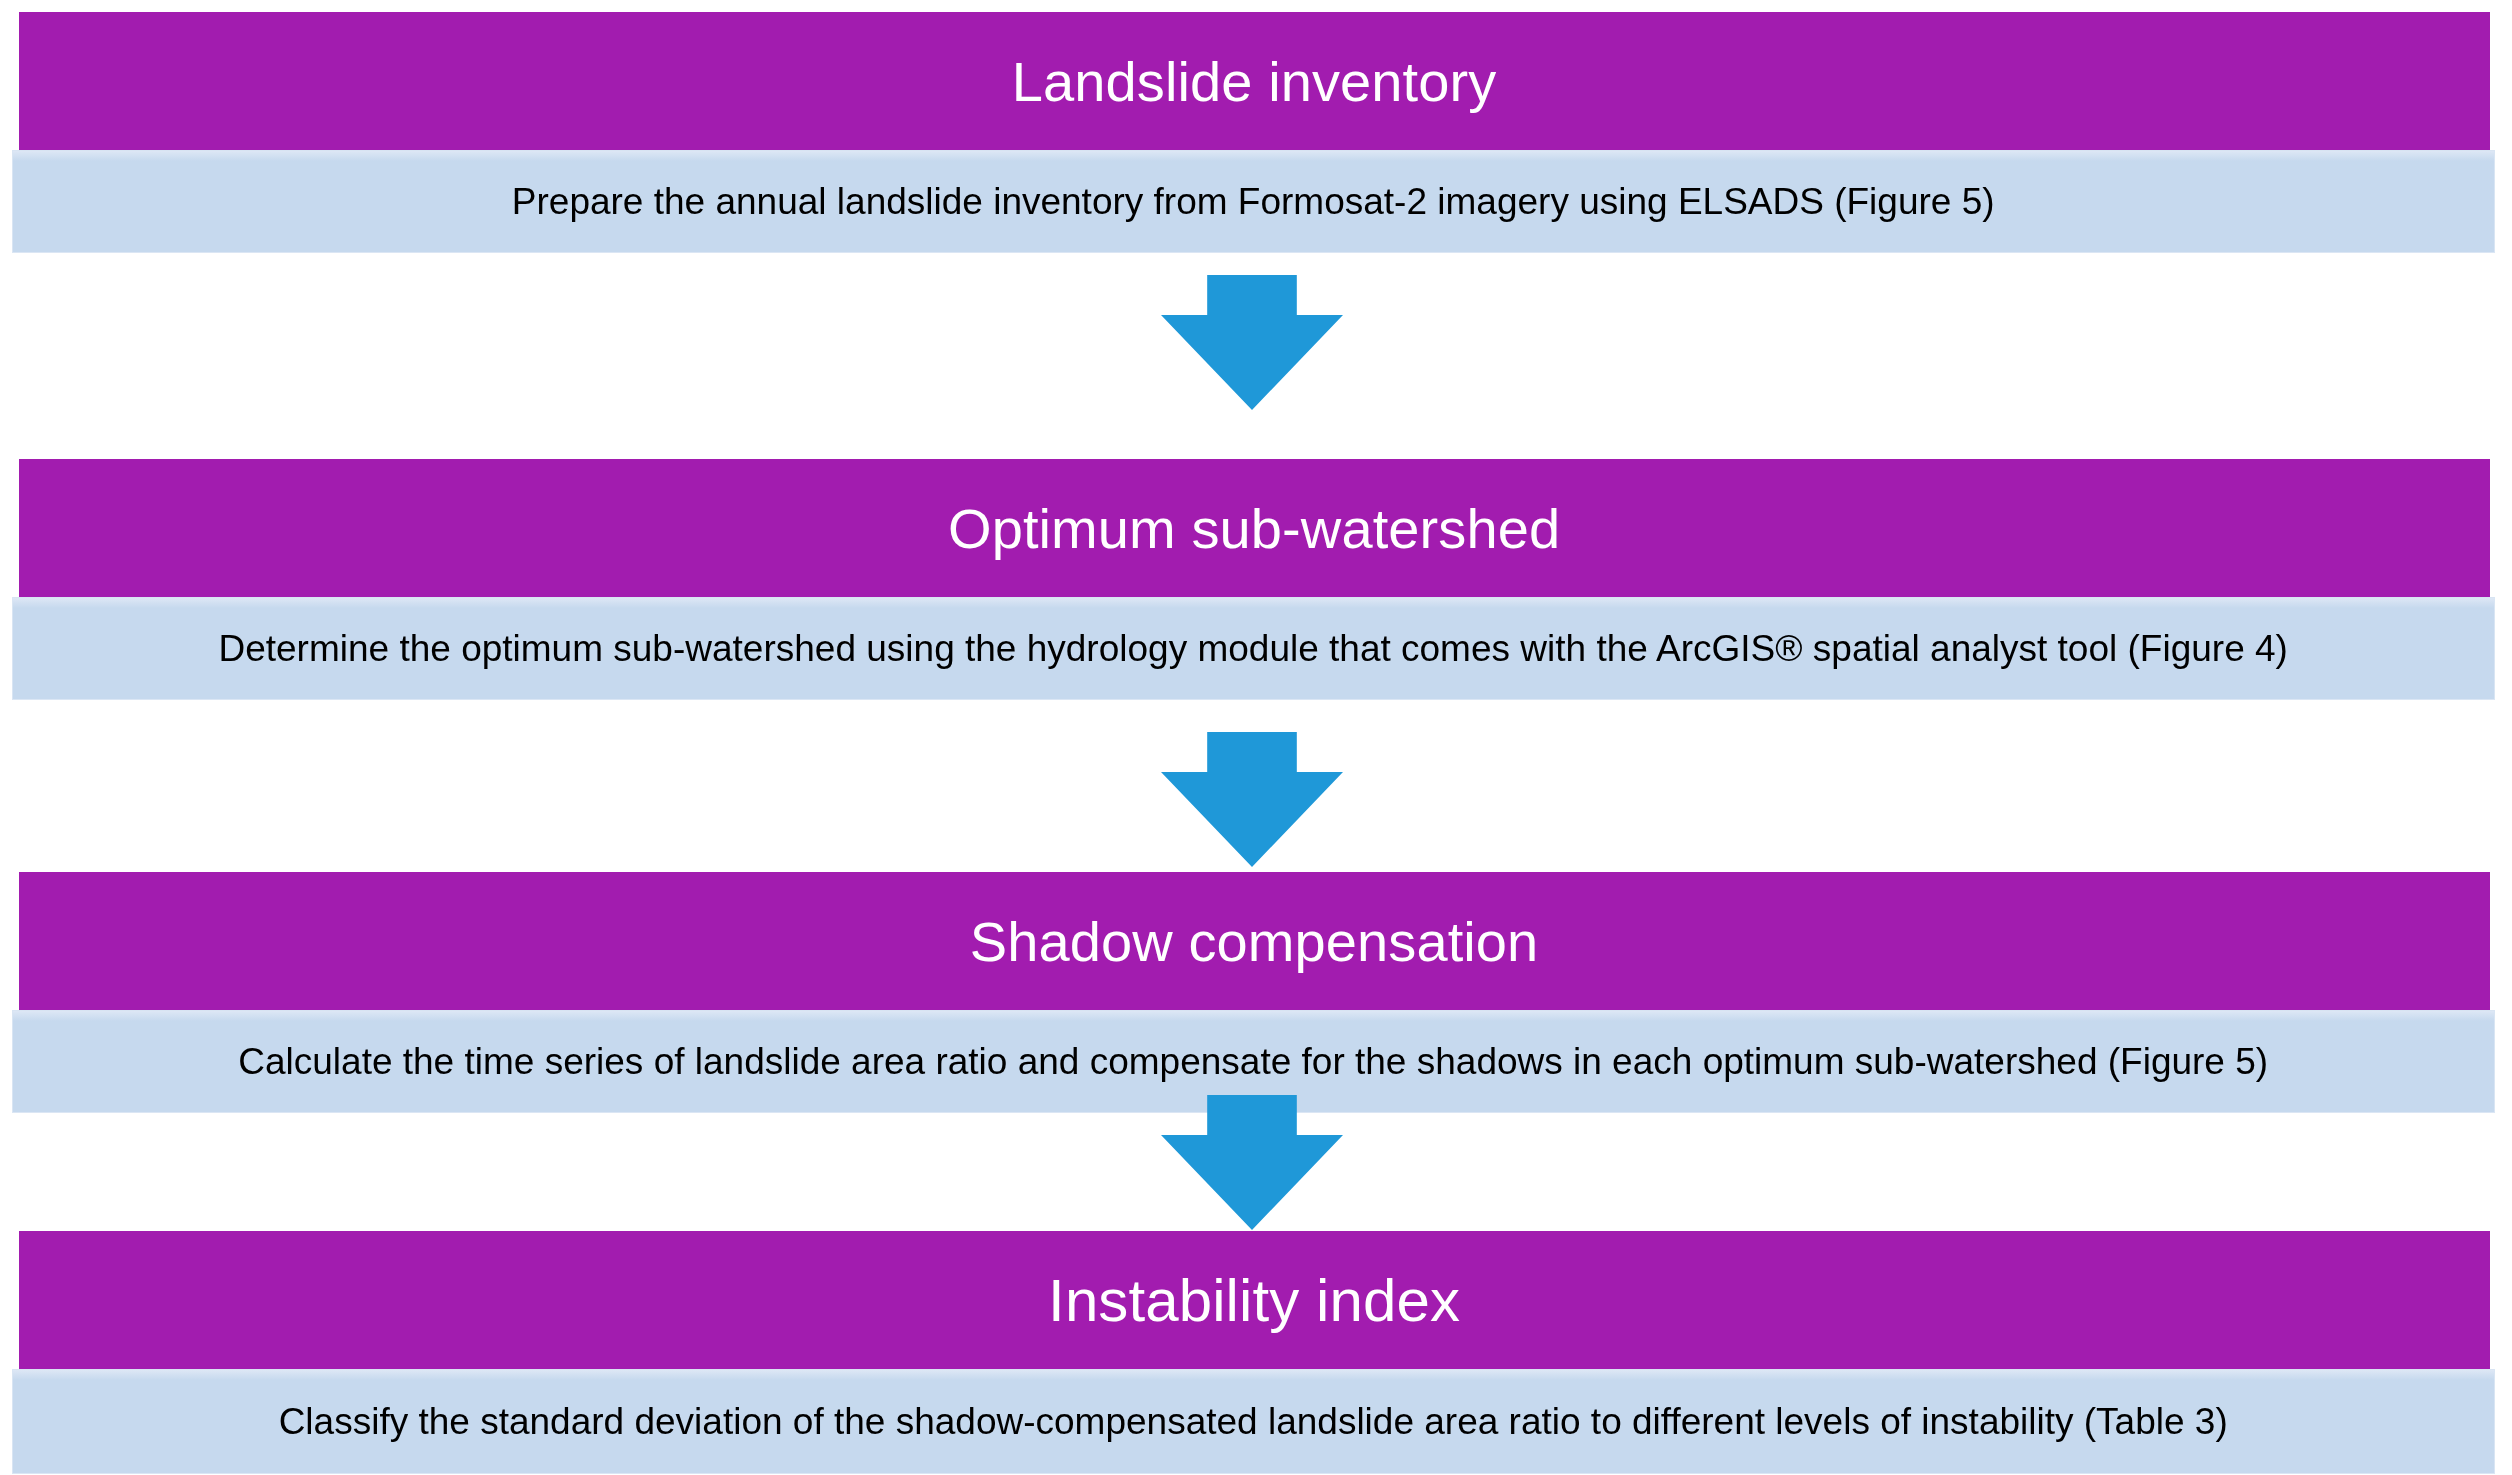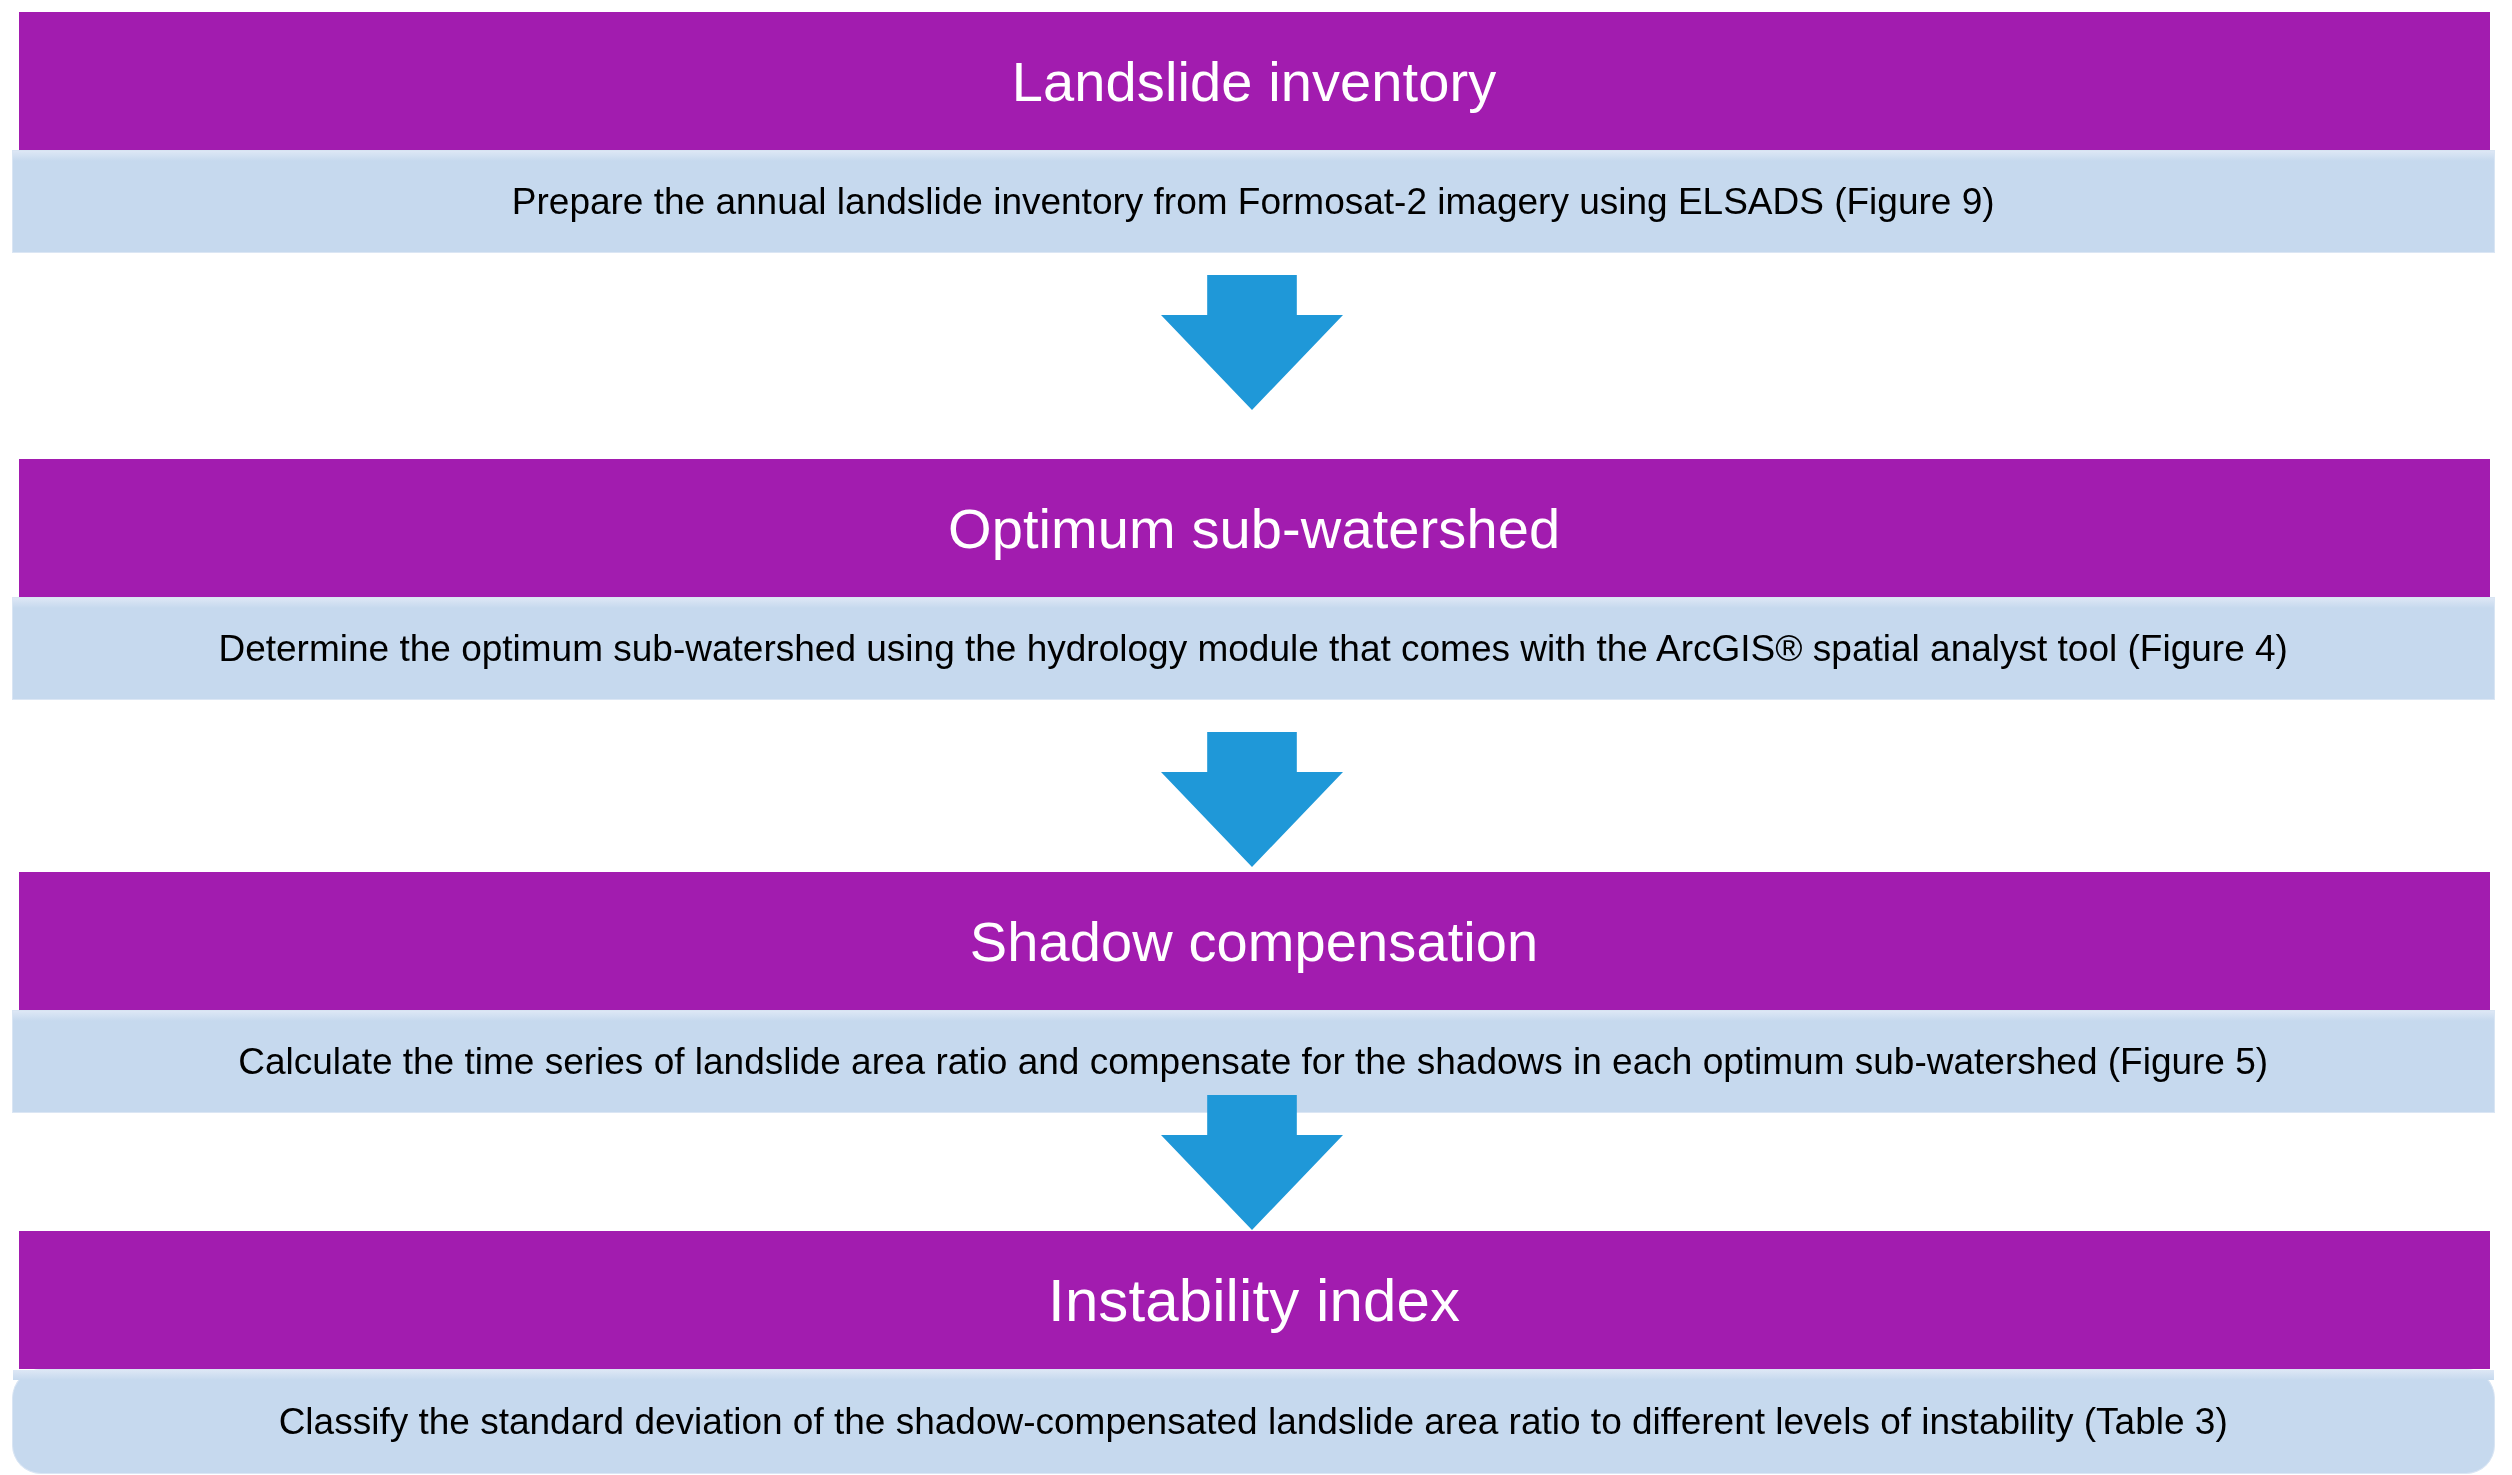--- a/index.html
+++ b/index.html
@@ -84,21 +84,21 @@
   #stage-2 { top: 459px;  height: 173px; }
   #stage-2 .stage-header { top: 0;     height: 138px; font-size: 56px; }
   #stage-2 .stage-body   { top: 138px; height: 103px; font-size: 37px; }
 
   #stage-3 { top: 872px; height: 241px; }
   #stage-3 .stage-header { top: 0;     height: 138px; font-size: 56px; }
   #stage-3 .stage-body   { top: 138px; height: 103px; font-size: 37px; }
 
   #stage-4 { top: 1231px; height: 242px; }
   #stage-4 .stage-header { top: 0;     height: 138px; font-size: 60px; }
-  #stage-4 .stage-body   { top: 138px; height: 105px; font-size: 37px; border-radius: 29px; }
+  #stage-4 .stage-body   { top: 138px; height: 105px; font-size: 37px; }
 
   
   .arrow {
     position: absolute;
     left: 1161px;
     width: 182px;
     height: 135px;
   }
 
   .arrow svg { display: block; width: 100%; height: 100%; }
@@ -110,21 +110,21 @@
 </head>
 <body>
 
 <div id="flow">
 
   <div class="stage" id="stage-1">
     <div class="stage-header">
       <span>Landslide inventory</span>
     </div>
     <div class="stage-body">
-      <span class="body-text">Prepare the annual landslide inventory from Formosat-2 imagery using ELSADS (Figure 9)</span>
+      <span class="body-text">Prepare the annual landslide inventory from Formosat-2 imagery using ELSADS (Figure 5)</span>
     </div>
   </div>
 
   <div class="arrow" id="arrow-1">
     <svg viewBox="0 0 264 196" preserveAspectRatio="none">
       <polygon points="67,0 197,0 197,58 264,58 132,196 0,58 67,58" fill="#1f98d8"></polygon>
     </svg>
   </div>
 
   <div class="stage" id="stage-2">

